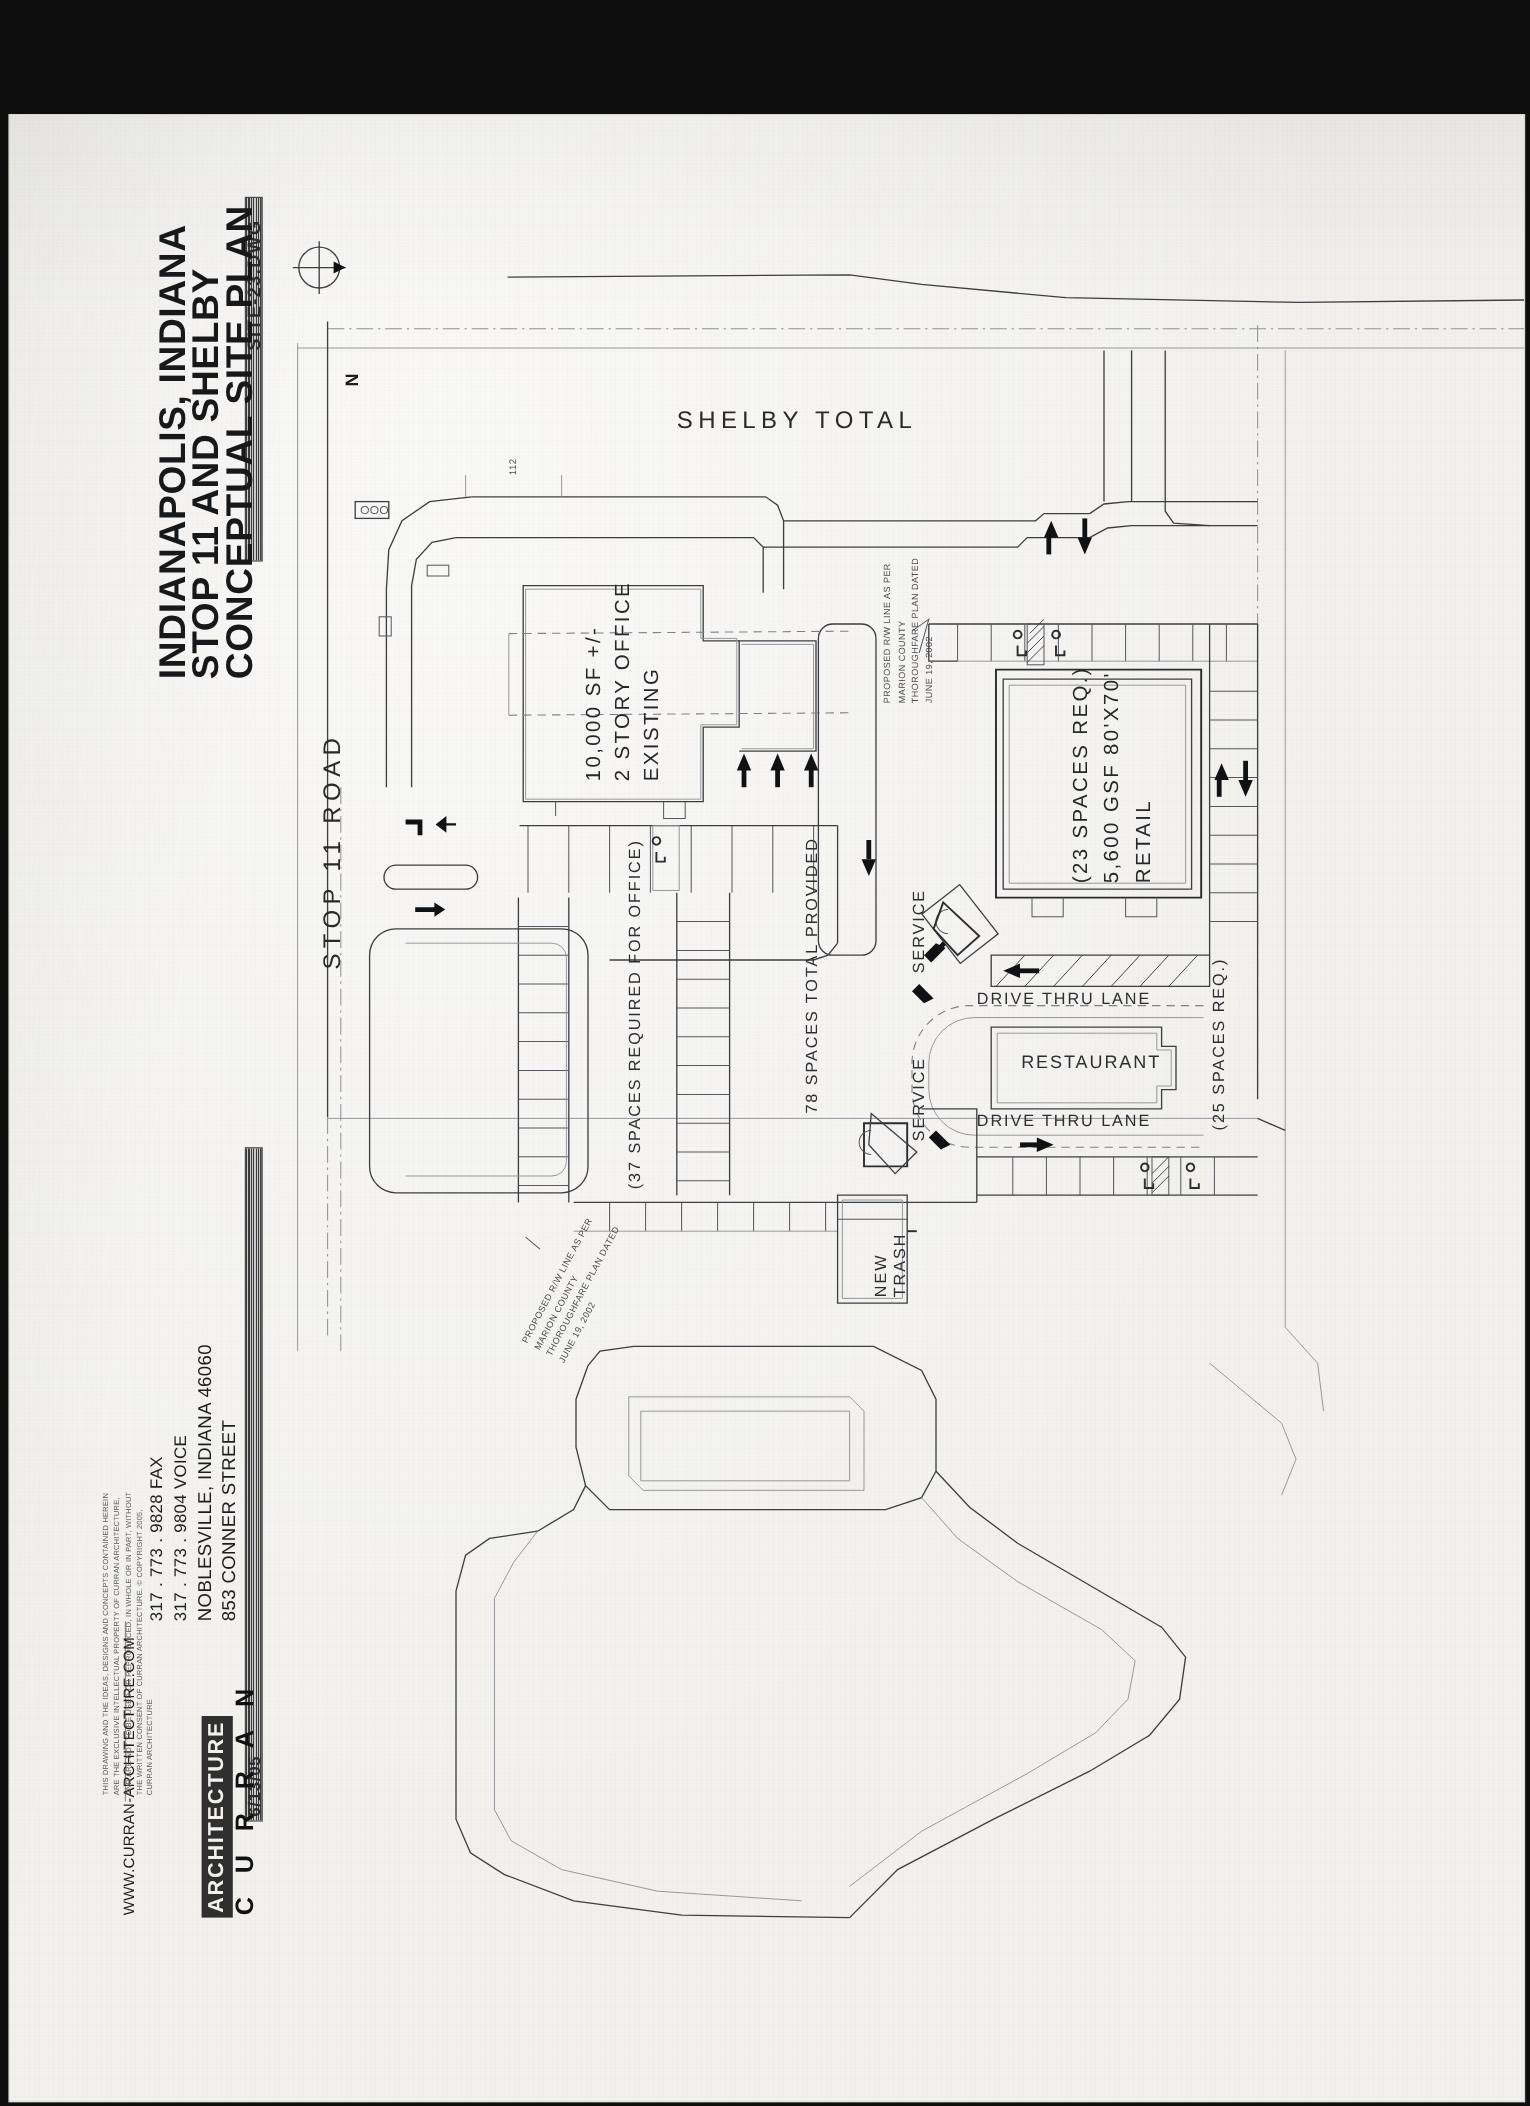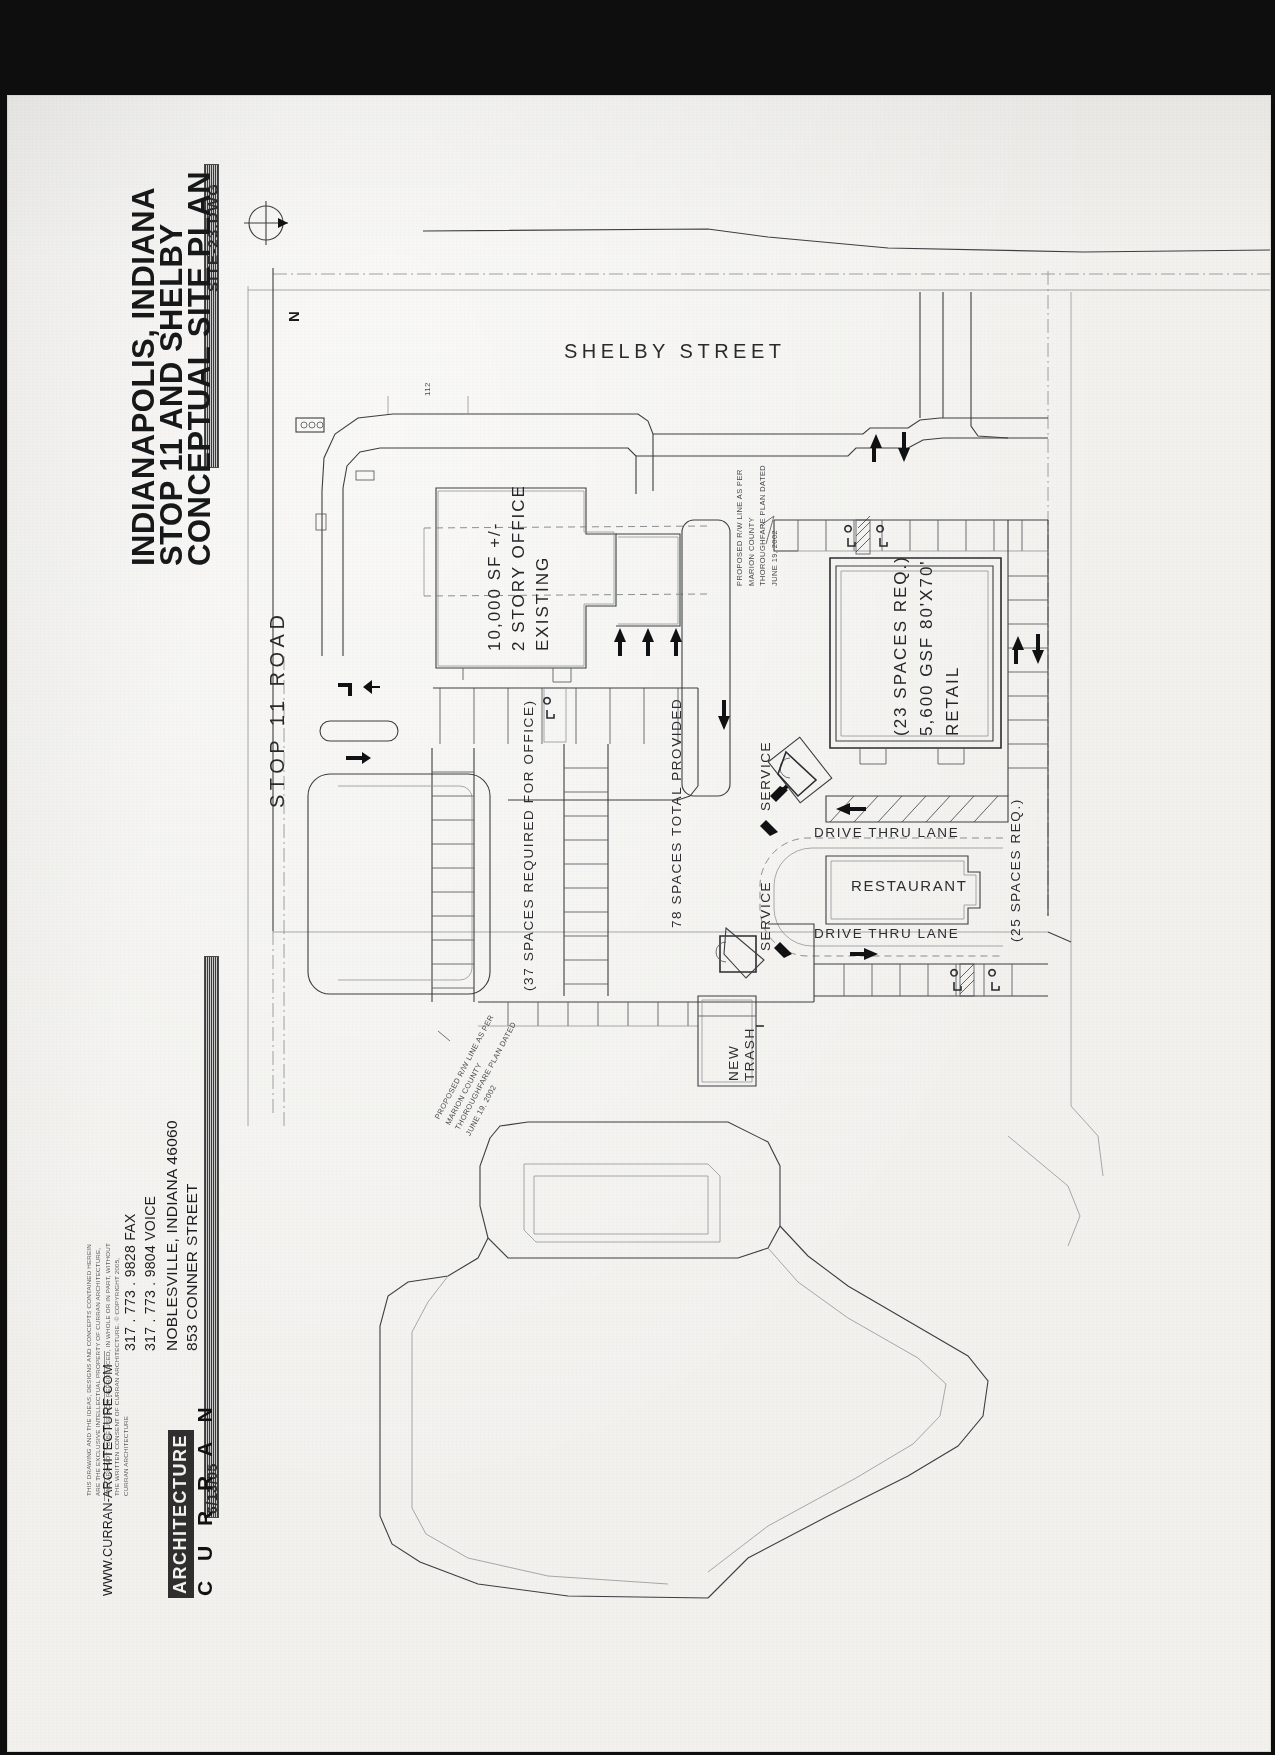--- a/index.html
+++ b/index.html
@@ -377,21 +377,21 @@
 
       <polygon class="arrw" points="758,724 770,736 762,740 752,730"></polygon>
 
       <path class="ln2" d="M752,430 L766,420 L758,448"></path>
       <path class="ln2" d="M430,935 L442,945"></path>
 
       <path class="lnfaint" d="M380,300 L380,318"></path>
       <path class="lnfaint" d="M460,300 L460,318"></path>
     </svg>
 
-    <div class="dl street" style="left:556px;top:244px;">SHELBY STREET</div>
+    <div class="dl street" style="left:556px;top:244px;">SHELBY TOTAL</div>
 
     <div class="vtext rot dl street" style="left:258px;top:712px;">STOP 11 ROAD</div>
 
     <div class="vtext rot dl bldglbl" style="left:524px;top:555px;">EXISTING</div>
     <div class="vtext rot dl bldglbl" style="left:500px;top:555px;">2 STORY OFFICE</div>
     <div class="vtext rot dl bldglbl" style="left:476px;top:555px;">10,000 SF +/-</div>
 
     <div class="vtext rot dl bldglbl" style="left:934px;top:640px;">RETAIL</div>
     <div class="vtext rot dl bldglbl" style="left:908px;top:640px;">5,600 GSF  80'X70'</div>
     <div class="vtext rot dl bldglbl" style="left:882px;top:640px;">(23 SPACES REQ.)</div>

